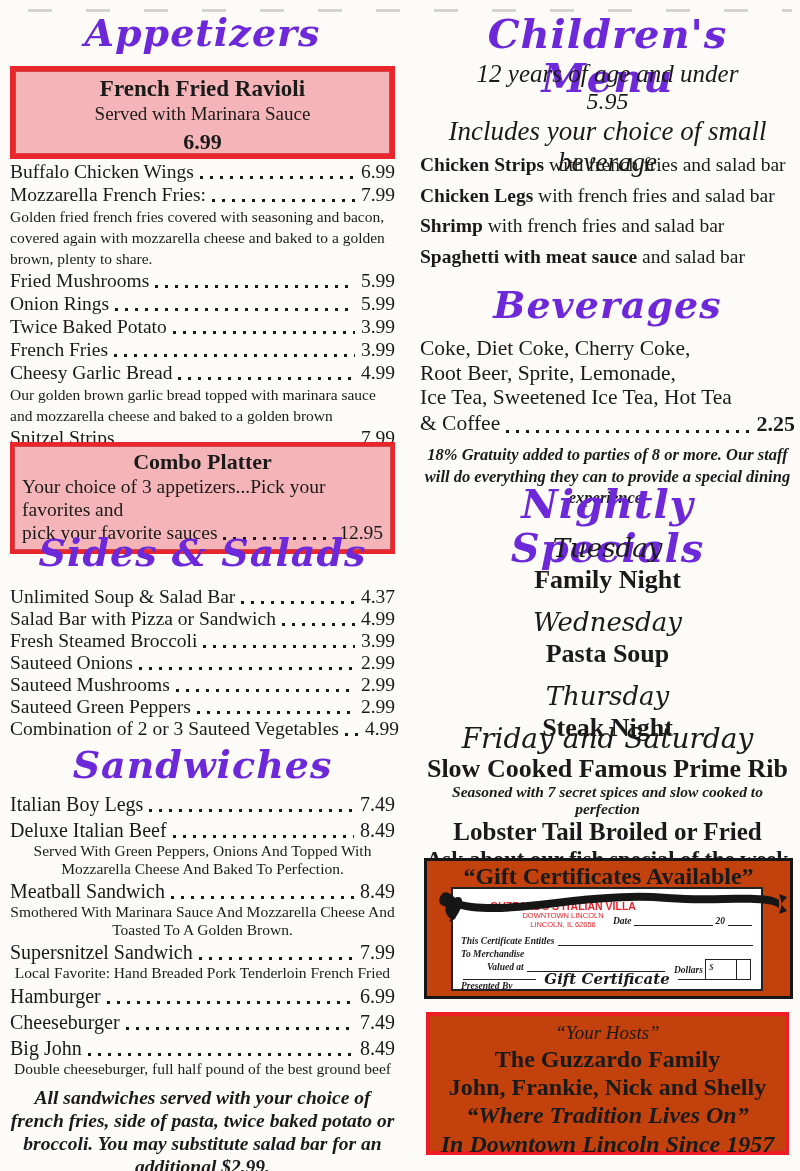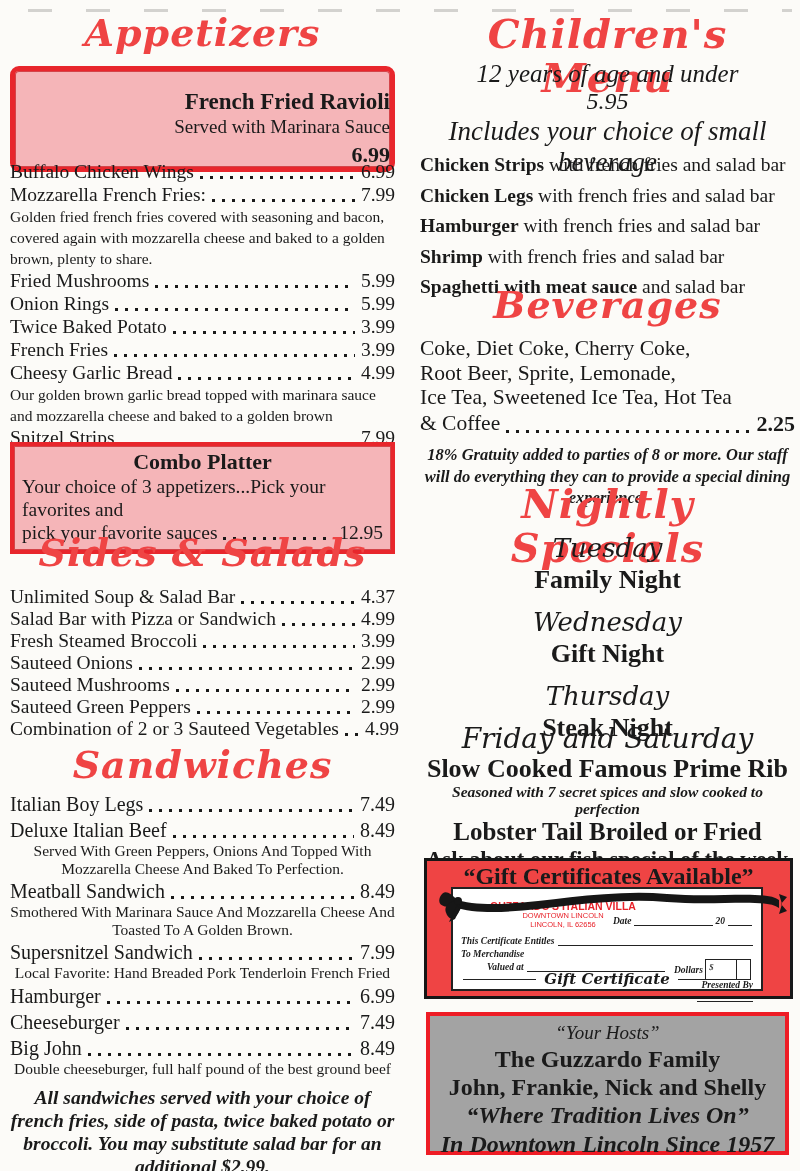--- a/index.html
+++ b/index.html
@@ -11,25 +11,25 @@
   .scan-dashes{position:absolute;top:9px;left:28px;right:8px;height:3px;
     background:repeating-linear-gradient(90deg,#d3d2cf 0 24px,transparent 24px 58px);}
 
   .col{position:absolute;top:0;}
   .col-left{left:10px;width:385px;}
   .col-right{left:420px;width:375px;}
   .abs{position:absolute;left:0;right:0;}
 
   
   .script{font-family:"DejaVu Serif",serif;font-style:italic;font-weight:700;
-    color:#ef4444;text-align:center;letter-spacing:1px;line-height:1.1;}
+    color:#6d28d9;text-align:center;letter-spacing:1px;line-height:1.1;}
 
   
   .pinkbox{background:#f5b5b8;border:5px solid #e8262c;box-shadow:inset 0 0 0 1px #d4454a;}
-  .ravioli{top:66px;height:79px;text-align:right;padding-top:17px;border-radius:9px;}
+  .ravioli{top:66px;height:79px;text-align:center;padding-top:4px;}
   .ravioli .t1{font-size:23px;font-weight:700;line-height:27px;}
   .ravioli .t2{font-size:19px;line-height:23px;}
   .ravioli .t3{font-size:22px;font-weight:700;line-height:30px;margin-top:2px;}
 
   .combo{top:442px;border-width:4px;padding:3px 8px 6px;}
   .combo .t1{font-size:22px;font-weight:700;text-align:center;line-height:26px;}
   .combo .ln{font-size:19.5px;line-height:23px;}
 
   
   .line{display:flex;align-items:flex-end;}
@@ -70,21 +70,21 @@
   .nite{font-weight:700;font-size:26px;line-height:30px;}
   .weekend{top:722px;text-align:center;}
   .wk-day{font-family:"DejaVu Serif",serif;font-style:italic;font-size:28px;line-height:33px;}
   .wk-prime{font-weight:700;font-size:26px;line-height:28px;}
   .wk-desc{font-weight:700;font-style:italic;font-size:15.5px;line-height:17px;}
   .wk-lobster{font-weight:700;font-size:25px;line-height:29px;}
   .wk-ask{font-weight:700;font-size:22.5px;line-height:27px;}
 
   
   .gift{position:absolute;left:4px;top:858px;width:363px;height:135px;
-    border:3px solid #161616;background:#ef4444;}
+    border:3px solid #161616;background:#c2410c;}
   .gift-head{position:absolute;top:2px;left:0;right:0;text-align:center;
     font-weight:700;font-size:24px;}
   .ribbon{position:absolute;left:8px;top:22px;width:352px;height:44px;z-index:2;}
   .cert{position:absolute;left:24px;top:26px;width:308px;height:100px;
     border:2px solid #222;background:#fff;font-family:"Liberation Serif",serif;}
   .cert .lbl{font-style:italic;font-weight:700;font-size:9.5px;white-space:nowrap;}
   .wline{border-bottom:1px solid #222;height:10px;}
   .cert-name{position:absolute;left:24px;top:11px;width:172px;text-align:center;
     color:#e8232b;font-family:"Liberation Sans",sans-serif;line-height:1.15;}
   .cert-name .n1{font-weight:700;font-size:10.5px;}
@@ -96,32 +96,32 @@
   .cert-entitles .wline{flex:1;margin-left:4px;}
   .cert-merch{position:absolute;left:8px;top:60px;}
   .cert-valued{position:absolute;left:8px;right:96px;top:72px;display:flex;align-items:center;}
   .cert-valued .lbl{margin-left:26px;}
   .cert-valued .wline{flex:1;margin-left:3px;}
   .cert-dollars{position:absolute;right:58px;top:76px;}
   .dollarbox{position:absolute;right:10px;top:70px;width:44px;height:19px;
     border:1.5px solid #222;display:flex;}
   .dollarbox .dc1{flex:1;font-style:italic;font-size:9px;padding:2px 0 0 3px;}
   .dollarbox .dc2{width:13px;border-left:1.5px solid #222;}
-  .cert-presented{position:absolute;left:8px;right:8px;top:91px;display:flex;align-items:flex-end;flex-direction:column;}
+  .cert-presented{position:absolute;left:8px;right:8px;top:91px;display:flex;align-items:flex-end;}
   .cert-presented .wline{flex:1;margin-left:4px;}
   .cert-presented .gap{width:16px;flex:none;border:0;}
   .cert-presented .short{flex:none;width:56px;}
   .cert-footer{position:absolute;left:10px;right:10px;bottom:1px;display:flex;align-items:center;}
   .cert-footer .fline{flex:1;border-top:1.5px solid #222;height:0;}
   .cert-footer .ftxt{font-family:"DejaVu Serif",serif;font-style:italic;font-weight:700;
     font-size:15px;margin:0 8px;white-space:nowrap;}
 
   
   .hosts{position:absolute;left:6px;top:1012px;width:355px;height:130px;
-    background:#a3a3a3;border:4px solid #ee1c25;text-align:center;padding-top:5px;}
+    background:#c2410c;border:4px solid #ee1c25;text-align:center;padding-top:5px;}
   .hosts .h0{font-style:italic;font-size:19px;line-height:24px;}
   .hosts .h1{font-weight:700;font-size:24px;line-height:28px;}
   .hosts .h2{font-weight:700;font-size:24px;line-height:28px;}
   .hosts .h3{font-weight:700;font-style:italic;font-size:24px;line-height:29px;}
   .hosts .h4{font-weight:700;font-style:italic;font-size:24px;line-height:28px;}
 
   .t-appetizers{top:12px;font-size:38px;}
   .t-sides{top:532px;font-size:38px;}
   .t-sand{top:744px;font-size:38px;}
   .t-kids{top:12px;font-size:40px;}
@@ -374,23 +374,20 @@
     <div class="abs kidlist">
 
         <div class="kid">
           <span class="b">Chicken Strips</span><span> with french fries and salad bar</span>
         </div>
 
         <div class="kid">
           <span class="b">Chicken Legs</span><span> with french fries and salad bar</span>
         </div>
 
-        <div class="kid">
-          <span class="b">Hamburger</span><span> with french fries and salad bar</span>
-        </div>
 
         <div class="kid">
           <span class="b">Shrimp</span><span> with french fries and salad bar</span>
         </div>
 
         <div class="kid">
           <span class="b">Spaghetti with meat sauce</span><span> and salad bar</span>
         </div>
       </div>
 
@@ -418,21 +415,21 @@
 
     <div class="abs days">
 
         <div class="day-block">
           <div class="day">Tuesday</div>
           <div class="nite">Family Night</div>
         </div>
 
         <div class="day-block">
           <div class="day">Wednesday</div>
-          <div class="nite">Gift Night</div>
+          <div class="nite">Pasta Soup</div>
         </div>
 
         <div class="day-block">
           <div class="day">Thursday</div>
           <div class="nite">Steak Night</div>
         </div>
       </div>
 
     <div class="abs weekend">
       <div class="wk-day">Friday and Saturday</div>

